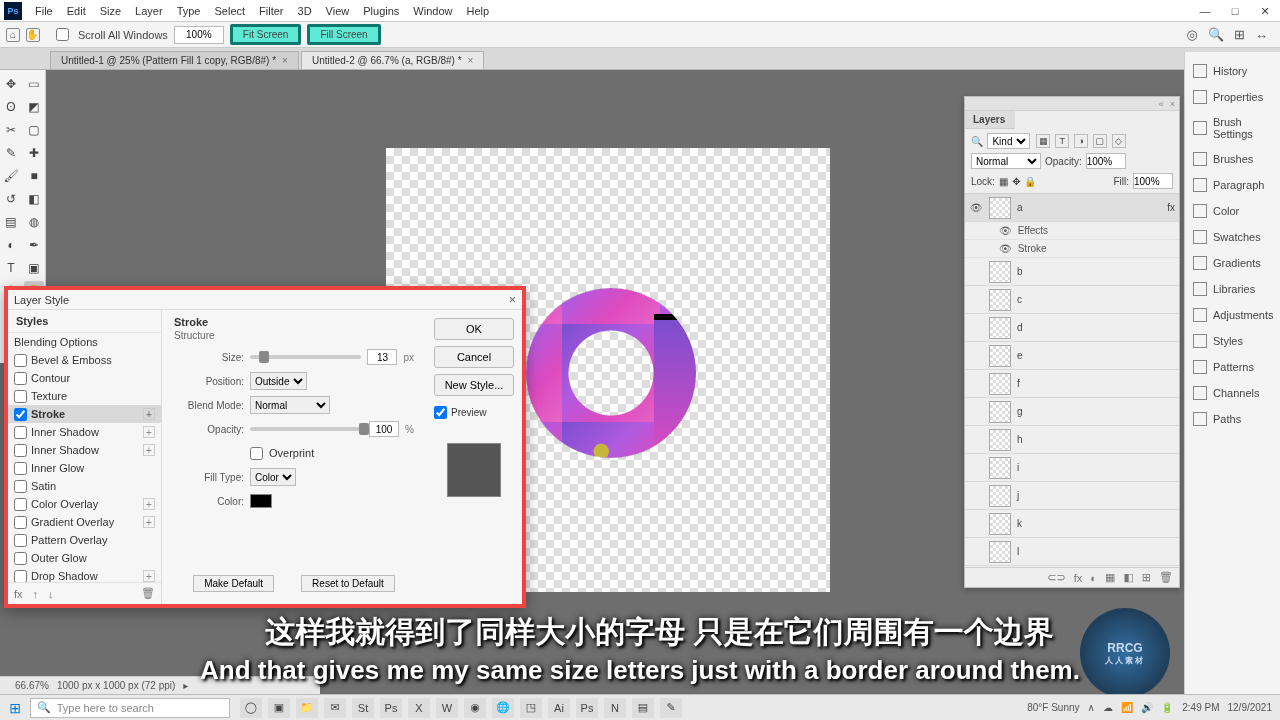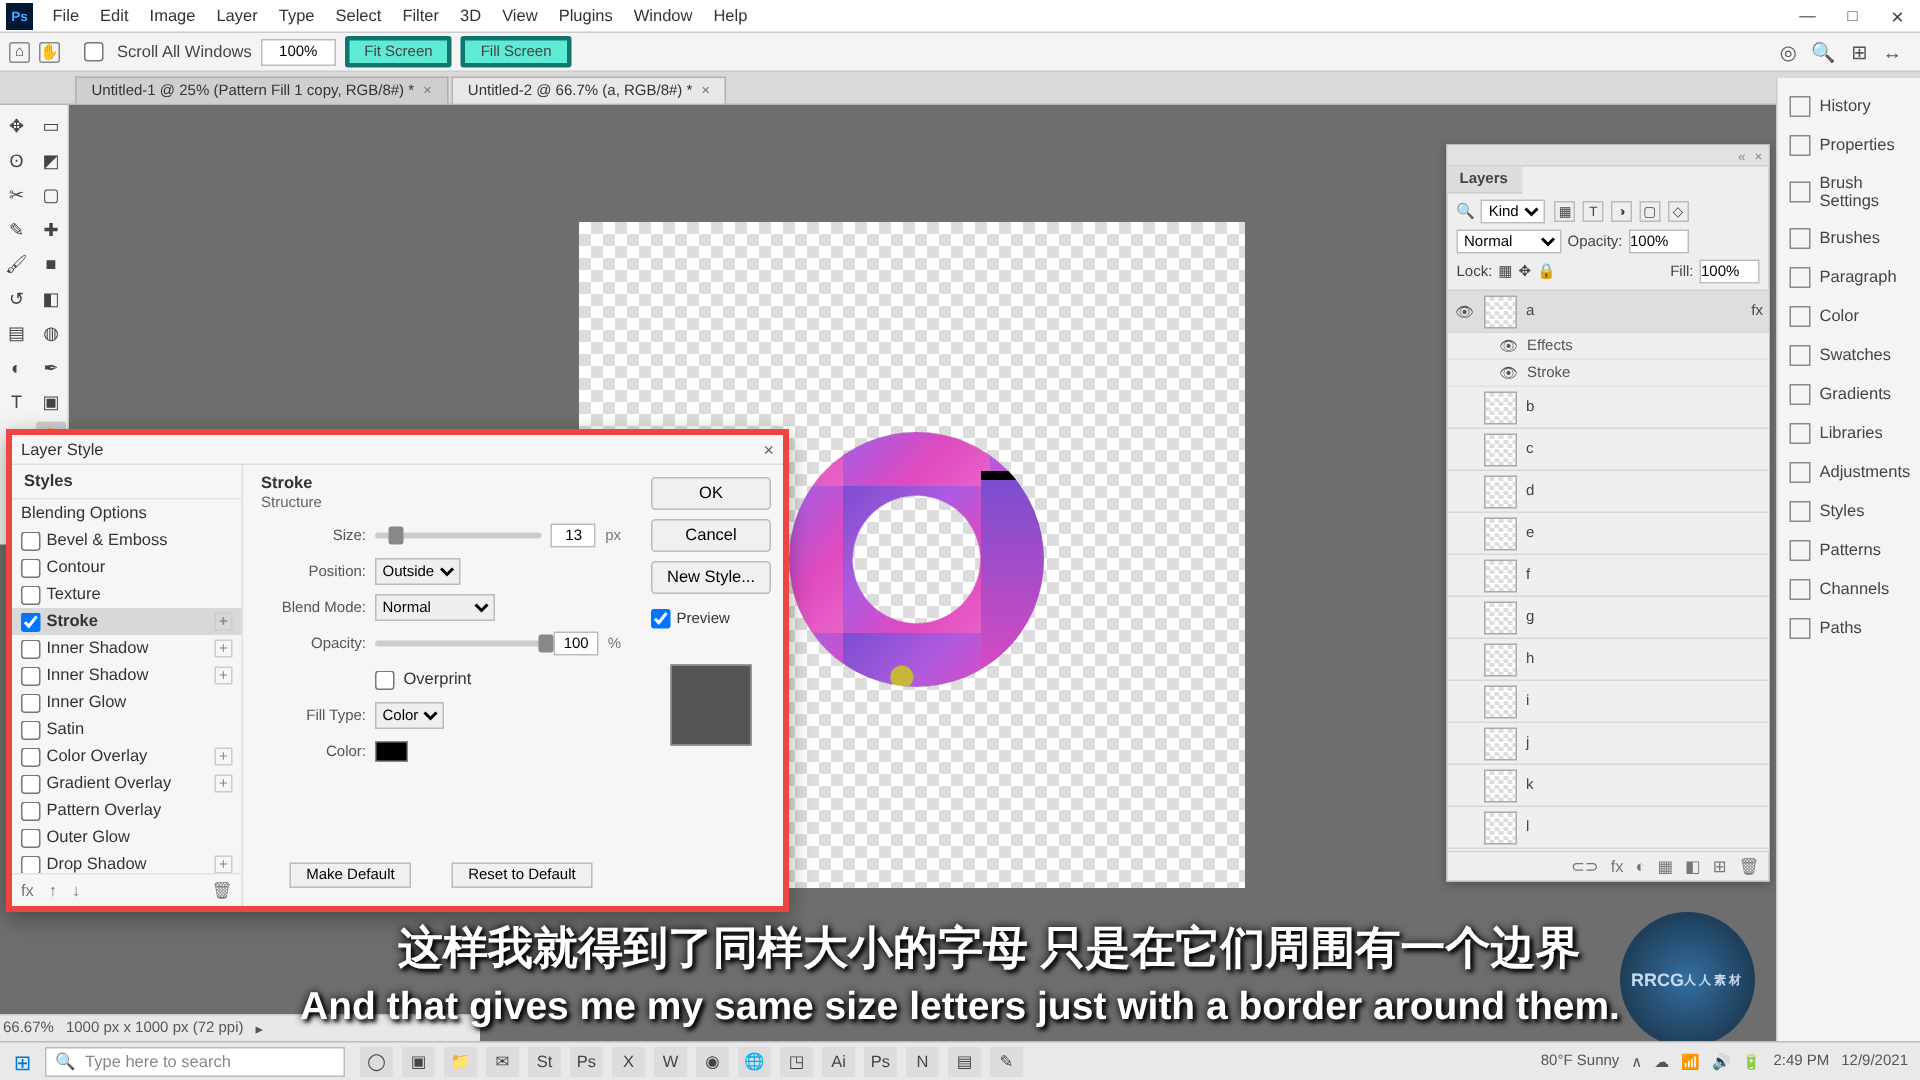--- a/index.html
+++ b/index.html
@@ -90,44 +90,44 @@
   .ls-field select{height:18px;border:1px solid #bbb;font-size:10px;}
   .ls-field .unit{font-size:10px;color:#777;}
   .ls-field .color-swatch{width:22px;height:14px;background:#000;border:1px solid #888;}
   .ls-mid .defaults{position:absolute;bottom:12px;left:0;right:0;display:flex;gap:27px;justify-content:center;}
   .ls-mid .defaults button{font-size:10px;padding:2px 10px;border:1px solid #bbb;background:#f0f0f0;}
   .ls-right{width:96px;padding:8px;display:flex;flex-direction:column;gap:6px;align-items:stretch;}
   .ls-right button{height:22px;border:1px solid #bbb;background:#f0f0f0;font-size:11px;border-radius:3px;}
   .ls-right .preview-row{display:flex;align-items:center;gap:4px;font-size:10px;margin-top:4px;}
   .ls-right .preview-box{margin-top:18px;align-self:center;width:54px;height:54px;background:#555;border:1px solid #888;}
   
-  .statusbar{position:absolute;bottom:26px;left:0;height:18px;width:320px;background:#e8e8e8;border-top:1px solid #ccc;font-size:10px;color:#555;display:flex;align-items:center;gap:8px;padding:0 2px;}
+  .statusbar{position:absolute;bottom:26px;left:0;height:18px;width:320px;background:#e8e8e8;border-top:1px solid #ccc;font-size:10px;color:#555;display:flex;align-items:center;gap:8px;padding:0 15px;}
   
   .subs{position:absolute;bottom:34px;left:0;right:0;text-align:center;pointer-events:none;}
   .subs .cn{font-size:30px;font-weight:bold;color:#fff;text-shadow:0 0 6px #000,2px 2px 3px #000;margin-left:39px;}
   .subs .en{font-size:26px;font-weight:bold;color:#fff;text-shadow:0 0 6px #000,2px 2px 3px #000;margin-top:2px;}
   
-  .rrcg-logo{position:absolute;right:110px;bottom:22px;width:90px;height:90px;border-radius:50%;background:radial-gradient(circle,#2e6fa8 0%,#163957 70%);display:flex;align-items:center;justify-content:center;color:#cfe6ff;font-weight:bold;font-size:12px;flex-direction:row;opacity:.9;}
+  .rrcg-logo{position:absolute;right:110px;bottom:22px;width:90px;height:90px;border-radius:50%;background:radial-gradient(circle,#2e6fa8 0%,#163957 70%);display:flex;align-items:center;justify-content:center;color:#cfe6ff;font-weight:bold;font-size:12px;flex-direction:column;opacity:.9;}
   .rrcg-logo small{font-size:8px;letter-spacing:2px;}
   
   .taskbar{position:absolute;bottom:0;left:0;right:0;height:26px;background:#e9e9e9;border-top:1px solid #bbb;display:flex;align-items:center;font-size:11px;color:#444;}
   .taskbar .start{width:30px;display:flex;align-items:center;justify-content:center;font-size:14px;color:#0078d7;}
   .taskbar .search{flex:0 0 200px;height:20px;border:1px solid #bbb;background:#fff;display:flex;align-items:center;padding:0 6px;gap:6px;color:#888;font-size:11px;}
   .taskbar .tb-icons{display:flex;align-items:center;gap:6px;margin-left:10px;}
   .taskbar .tb-icons .tb{width:22px;height:20px;display:flex;align-items:center;justify-content:center;border:1px solid transparent;font-size:11px;background:#ddd;}
   .taskbar .tray{margin-left:auto;display:flex;align-items:center;gap:8px;padding:0 8px;font-size:10px;color:#555;}
 </style>
 </head>
 <body>
 
 <div class="menubar">
   <div class="ps-badge">Ps</div>
   <div class="menu-item">File</div>
   <div class="menu-item">Edit</div>
-  <div class="menu-item">Image</div>
+  <div class="menu-item">Size</div>
   <div class="menu-item">Layer</div>
   <div class="menu-item">Type</div>
   <div class="menu-item">Select</div>
   <div class="menu-item">Filter</div>
   <div class="menu-item">3D</div>
   <div class="menu-item">View</div>
   <div class="menu-item">Plugins</div>
   <div class="menu-item">Window</div>
   <div class="menu-item">Help</div>
   <div class="win-controls">

